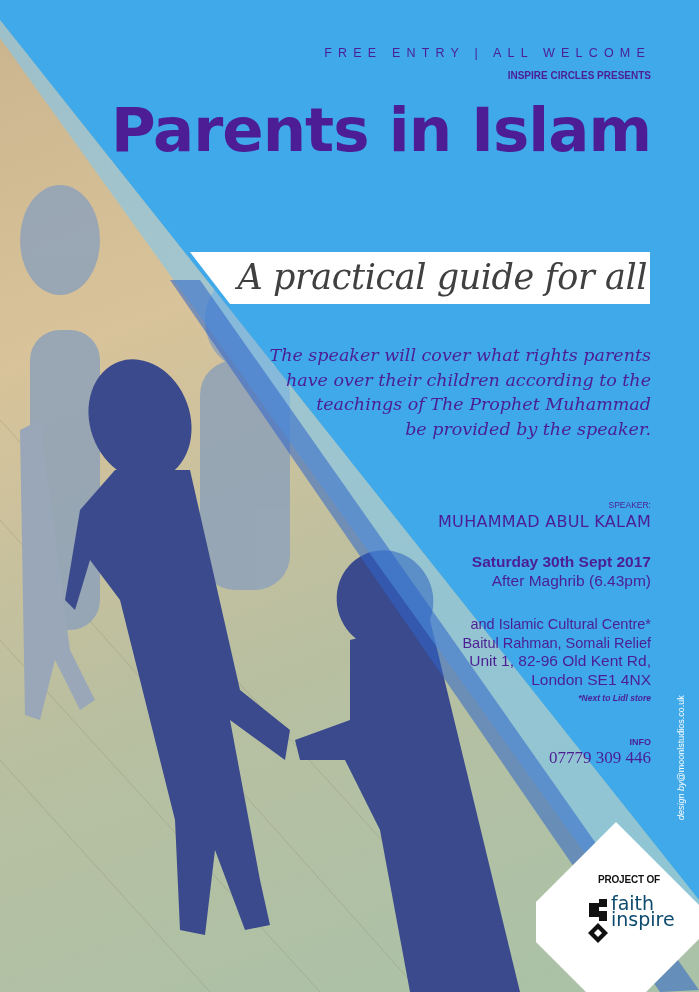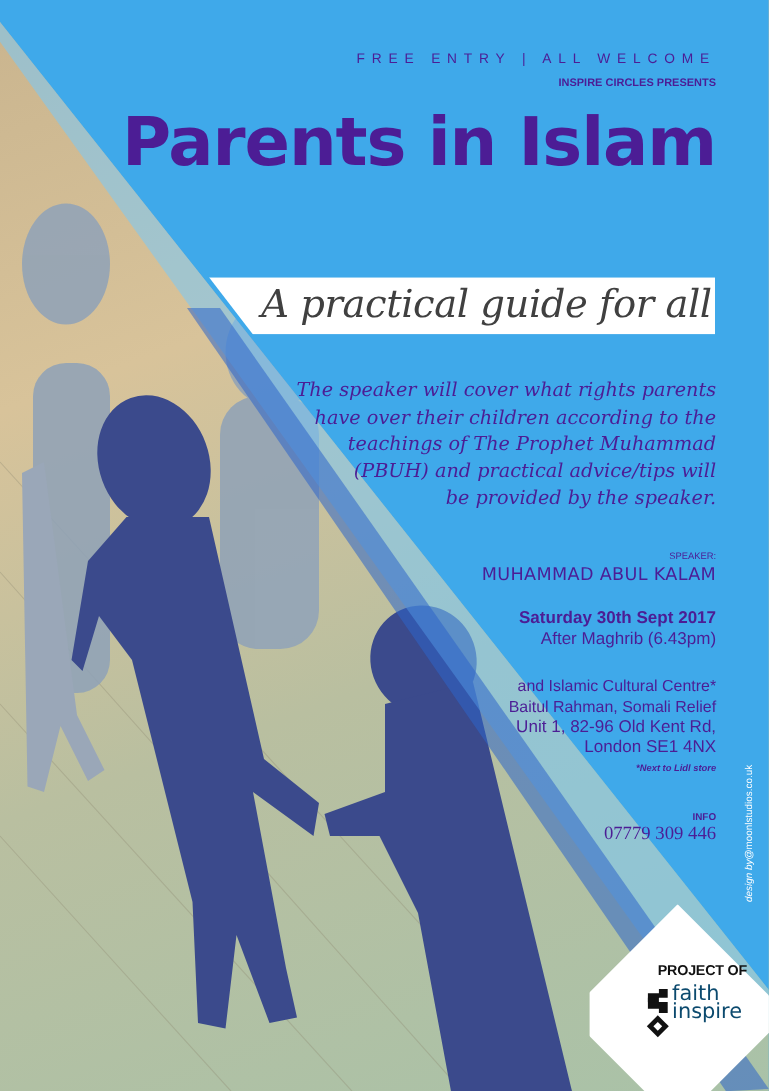--- a/index.html
+++ b/index.html
@@ -39,21 +39,21 @@
   .note { top: 693px; font-size: 8.5px; font-style: italic; font-weight: bold; font-family: "Liberation Sans", sans-serif; }
   .info-label { top: 737px; font-size: 9px; font-weight: bold; font-family: "Liberation Sans", sans-serif; }
   .info-phone { top: 748px; font-size: 17px; font-family: Liberation Serif, serif; margin-left: 15px; }
 
   .credit { position: absolute; left: 676px; top: 820px; transform-origin: 0 0; transform: rotate(-90deg);
     color: #fff; font-size: 9px; white-space: nowrap; font-family: "Liberation Sans", sans-serif; }
   .credit .design { font-style: italic; }
 
   .logo-diamond { position: absolute; left: 536px; top: 822px; width: 200px; height: 200px;
     background: #fff; clip-path: polygon(80px 0, 180px 100px, 80px 200px, -20px 100px); }
-  .project-label { position: absolute; left: 598px; top: 874px; font-size: 13px; font-weight: bold; color: #111; font-family: "Liberation Sans", sans-serif; letter-spacing: -0.2px; }
+  .project-label { position: absolute; left: 598px; top: 874px; font-size: 10px; font-weight: bold; color: #111; font-family: "Liberation Sans", sans-serif; letter-spacing: -0.2px; }
   .logo-mark { position: absolute; left: 585px; top: 897px; }
   .logo-text { position: absolute; left: 611px; top: 895px; color: #0c4a6e; font-size: 19px; line-height: 16px; font-family: "DejaVu Sans", sans-serif; font-weight: normal; }
 </style>
 </head>
 <body>
 
 <div class="poster">
 
   <div class="photo">
     <svg width="699" height="992" viewBox="0 0 699 992">
@@ -97,21 +97,20 @@
     <div>Parents in Islam</div>
   </div>
 
   <div class="subtitle-banner"></div>
   <div class="subtitle">A practical guide for all</div>
 
   <div class="text-block description">
     <div>The speaker will cover what rights parents</div>
     <div>have over their children according to the</div>
     <div>teachings of The Prophet Muhammad</div>
-    <div>(PBUH) and practical advice/tips will</div>
     <div>be provided by the speaker.</div>
   </div>
 
   <div class="text-block speaker-label">SPEAKER:</div>
   <div class="text-block speaker-name">MUHAMMAD ABUL KALAM</div>
 
   <div class="text-block date">Saturday 30th Sept 2017</div>
   <div class="text-block time">After Maghrib (6.43pm)</div>
 
   <div class="text-block venue">

